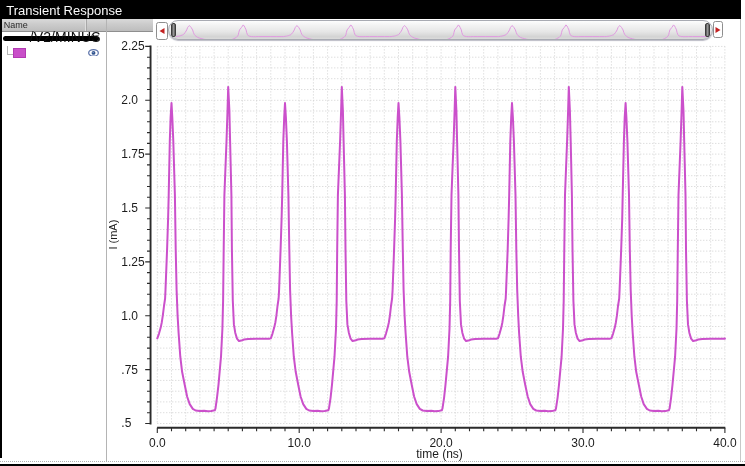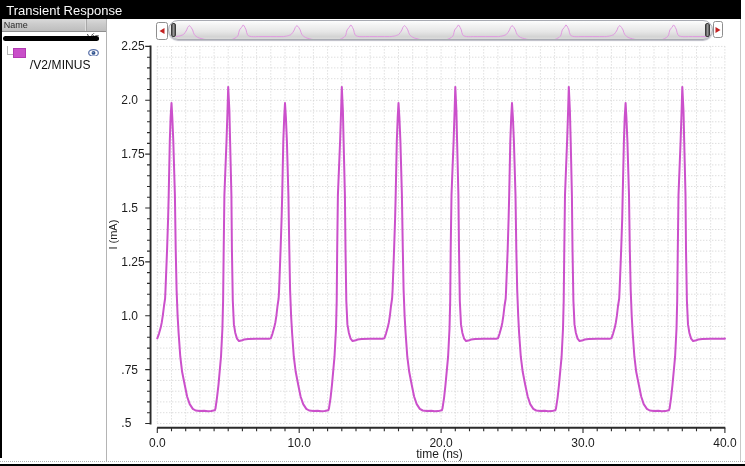--- a/index.html
+++ b/index.html
@@ -5,31 +5,31 @@
 body{width:745px;height:466px;position:relative;background:#ffffff;overflow:hidden;
  font-family:"Liberation Sans",sans-serif;-webkit-font-smoothing:antialiased;}
 #titlebar{position:absolute;left:0;top:0;width:741px;height:18.5px;background:#000;}
 #titlebar span{position:absolute;left:6.3px;top:3.4px;font-size:13px;color:#fafafa;}
 #leftborder{position:absolute;left:0;top:0;width:2.2px;height:458px;background:#000;}
 #botdots{position:absolute;left:0;top:461px;width:745px;height:0;border-top:1px dotted #b0b0b0;}
 #botbar{position:absolute;left:0;top:463.6px;width:745px;height:2.4px;background:#000;}
 #rightline{position:absolute;left:740.3px;top:18.5px;width:1px;height:443px;background:#c8c8c8;}
 #panelhdr{position:absolute;left:2.2px;top:18.5px;width:104.3px;height:12.3px;
  background:linear-gradient(180deg,#d9d9d9 0%,#cbcbcb 45%,#bdbdbd 100%);
- border-bottom:1px solid #8f8f8f;font-size:9px;color:#2a2a2a;}
+ border-bottom:1px solid #8f8f8f;font-size:9px;color:#2a2a2a;padding-left:47px;}
 #panelhdr .nm{position:absolute;left:1.6px;top:1.4px;}
 #panelhdr .vs{position:absolute;left:84.7px;top:1.4px;margin-top:12px;}
 #colsep{position:absolute;left:82.4px;top:0;width:1px;height:12.3px;background:#a8a8a8;border-left:1px solid #dedede;}
 #paneldiv{position:absolute;left:106.2px;top:18.5px;width:1.2px;height:443px;background:#b4b4b4;}
 #blackbar{position:absolute;left:2.6px;top:35.8px;width:96.8px;height:4.9px;background:#000;border-radius:2.5px;}
 #treeL{position:absolute;left:7.2px;top:46px;width:5.2px;height:8px;
  border-left:1.4px solid #b5b5b5;border-bottom:1.4px solid #b5b5b5;}
 #swatch{position:absolute;left:13.4px;top:48.0px;width:10.6px;height:7.8px;
  background:#c94fc9;border:0.8px solid #b23ab2;}
-#signame{position:absolute;left:29.8px;top:58px;font-size:12px;color:#0e0e0e;letter-spacing:0.1px;}
+#signame{position:absolute;left:29.8px;top:29px;font-size:14px;color:#0e0e0e;letter-spacing:0.1px;}
 #eye{position:absolute;left:88.2px;top:48.5px;width:11px;height:7.8px;}
 #eye svg{display:block;}
 .navbtn{position:absolute;background:#ffffff;border:1px solid #8e8e8e;border-radius:2.5px;}
 #btnL{left:156.3px;top:21.6px;width:9.8px;height:16.6px;}
 #btnR{left:713.3px;top:20.9px;width:8.2px;height:15.6px;}
 .tri{position:absolute;width:0;height:0;top:50%;left:50%;}
 #btnL .tri{transform:translate(-50%,-50%);
  border-top:3.6px solid transparent;border-bottom:3.6px solid transparent;border-right:5.2px solid #c32222;}
 #btnR .tri{transform:translate(-50%,-50%);
  border-top:3.6px solid transparent;border-bottom:3.6px solid transparent;border-left:5.2px solid #c32222;}

